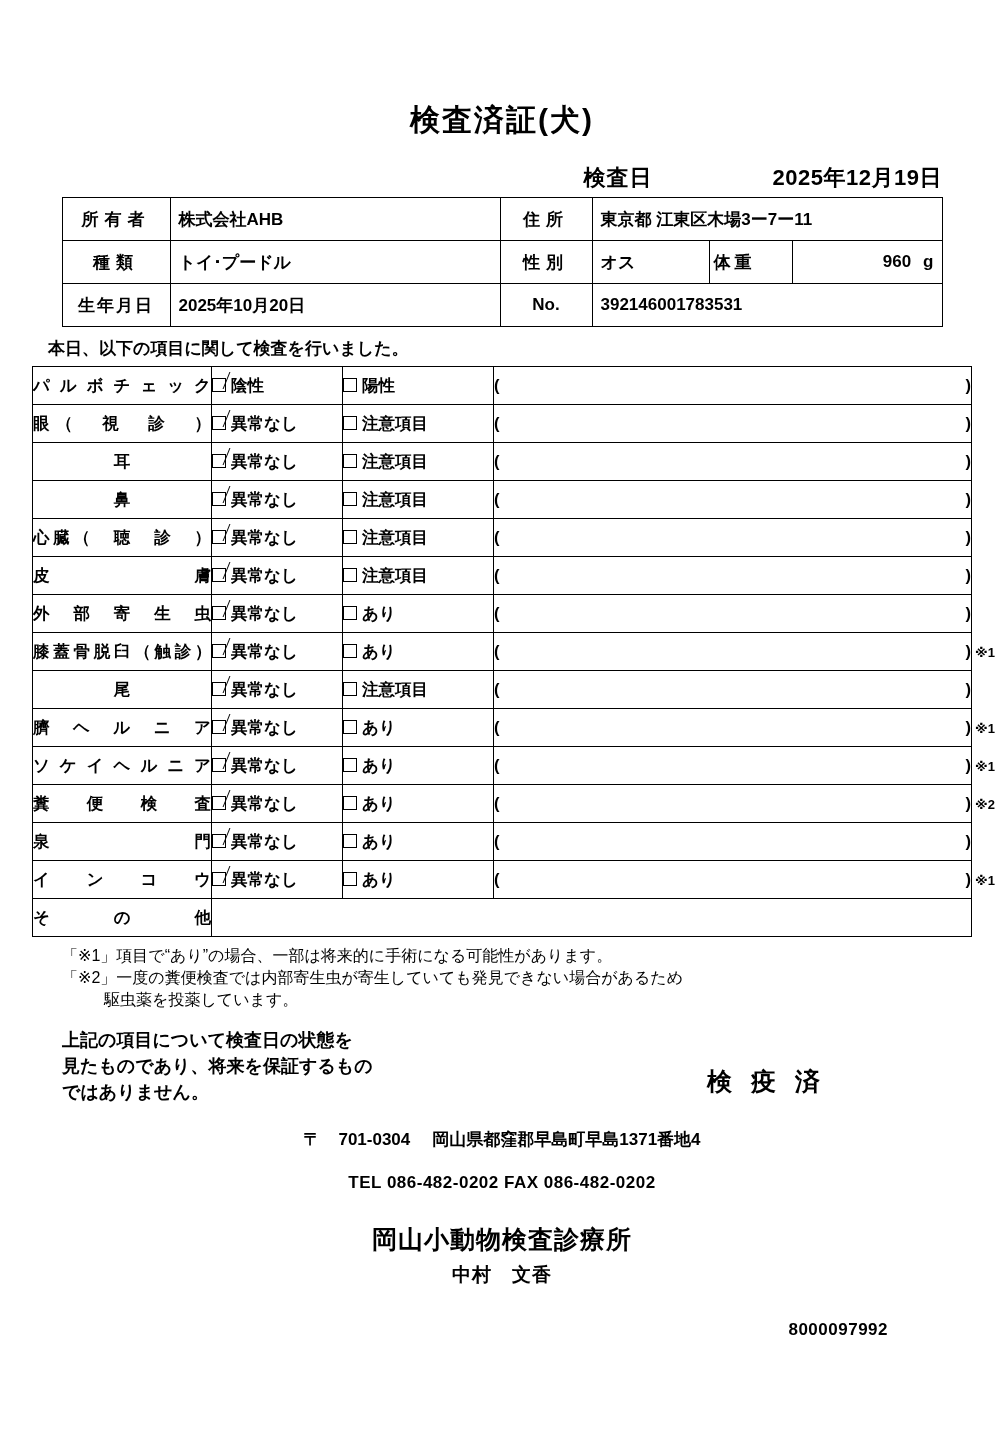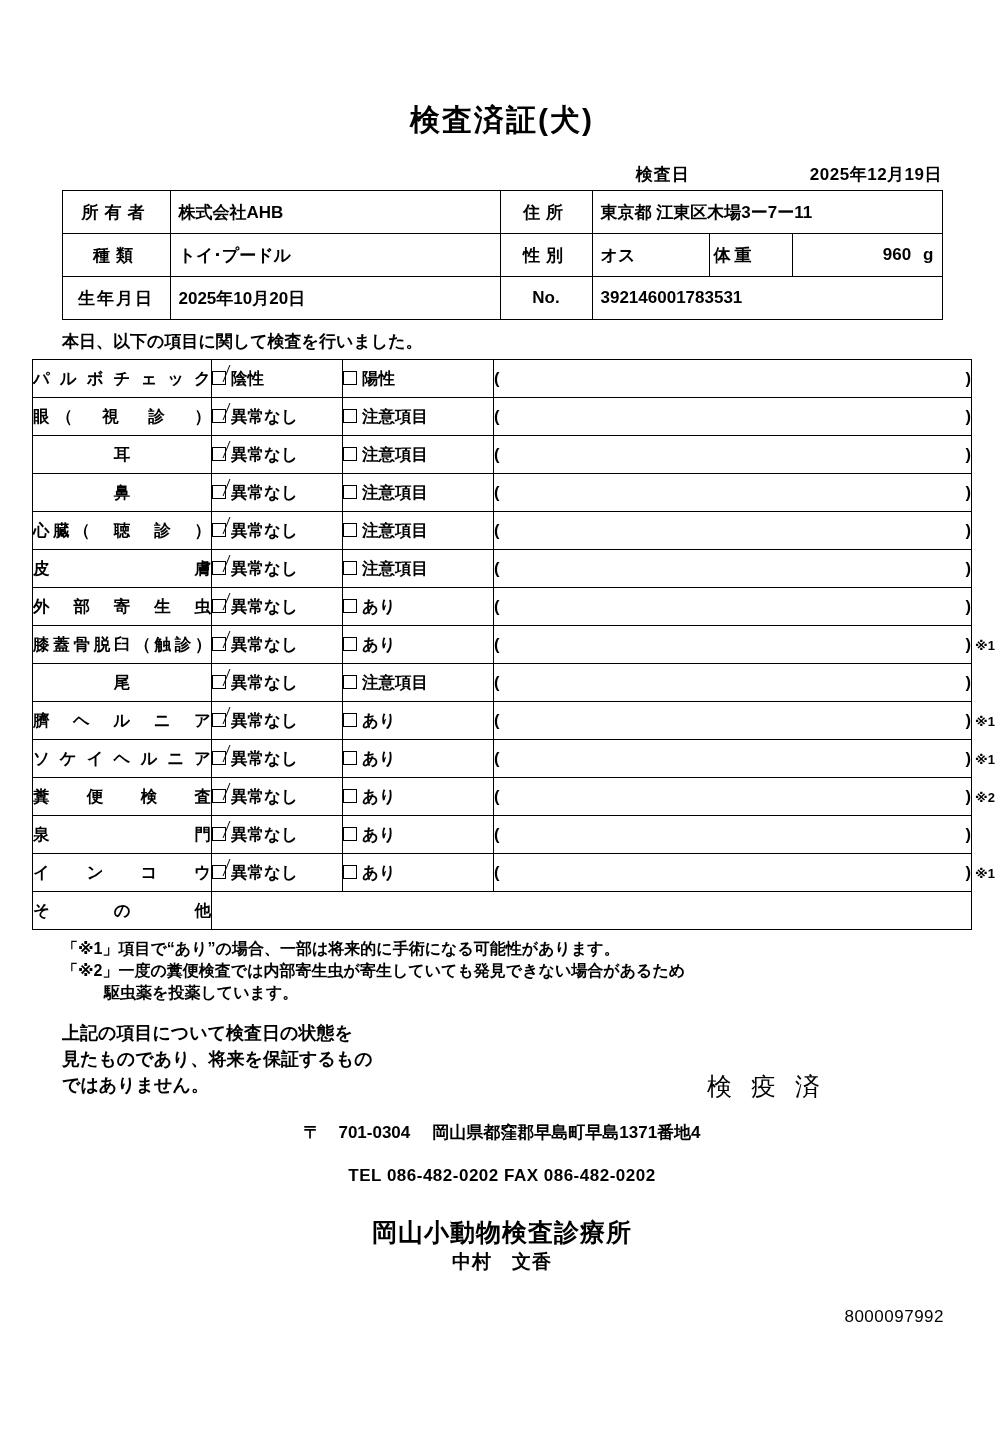--- a/index.html
+++ b/index.html
@@ -29,21 +29,21 @@
     letter-spacing: 2px;
     margin-top: 100px;
   }
 
   
   .insp-date-row {
     display: flex;
     justify-content: flex-end;
     align-items: flex-end;
     margin: 22px 62px 4px 0;
-    font-size: 17px;
+    font-size: 22px;
   }
   .insp-date-row .lbl {
     font-weight: bold;
     margin-right: 120px;
     letter-spacing: 1px;
   }
   .insp-date-row .val {
     font-weight: bold;
     letter-spacing: 0.5px;
   }
@@ -67,21 +67,21 @@
     text-align: center;
     letter-spacing: 6px;
     padding-left: 12px;
   }
   td.hdr.tight { letter-spacing: 2px; }
   td.val { font-weight: bold; }
   .weight-unit { margin-left: 12px; font-weight: bold; }
 
   
   .note-line {
-    margin: 10px 0 6px 62px;
+    margin: 10px 0 6px 48px;
     font-size: 17px;
     font-weight: bold;
   }
 
   
   table.check {
     border-collapse: collapse;
     margin: 0 auto;
     width: 940px;
     table-layout: fixed;
@@ -145,73 +145,74 @@
     transform: translateY(-50%);
     font-size: 13px;
     font-weight: bold;
     white-space: nowrap;
   }
 
   
   .footnotes {
     margin: 8px 0 0 62px;
     font-size: 16px;
-    font-weight: bold;
+    font-weight: normal;
     line-height: 1.38;
   }
   .footnotes .indent { padding-left: 42px; }
 
   
   .lower {
     position: relative;
     margin-top: 16px;
   }
   .disclaimer {
     margin-left: 62px;
     font-size: 18px;
     font-weight: bold;
     line-height: 1.45;
     display: inline-block;
   }
   .stamp {
     position: absolute;
     right: 178px;
-    top: 50px;
+    top: 38px;
     font-size: 25px;
-    font-weight: normal;
+    font-weight: bold;
     letter-spacing: 6px;
   }
   .addr-block {
     margin-top: 22px;
     text-align: center;
     font-size: 17px;
     font-weight: bold;
   }
   .addr-line1 .zip { margin-right: 18px; }
   .addr-line1 .addr { margin-left: 22px; }
   .addr-line2 { margin-top: 22px; letter-spacing: 0.5px; }
   .clinic {
     margin-top: 30px;
     text-align: center;
     font-size: 25px;
     font-weight: bold;
     letter-spacing: 1px;
   }
   .vet {
+    margin-top: 6px;
     text-align: center;
     font-size: 19px;
     font-weight: bold;
     letter-spacing: 1px;
   }
   .serial {
     margin-top: 32px;
     text-align: right;
-    padding-right: 60px;
+    padding-right: 116px;
     font-size: 17px;
-    font-weight: normal;
+    font-weight: bold;
     letter-spacing: 0.5px;
   }
 </style>
 </head>
 <body>
 
 <div class="page">
 
   <div class="doc-title">検査済証(犬)</div>
 

